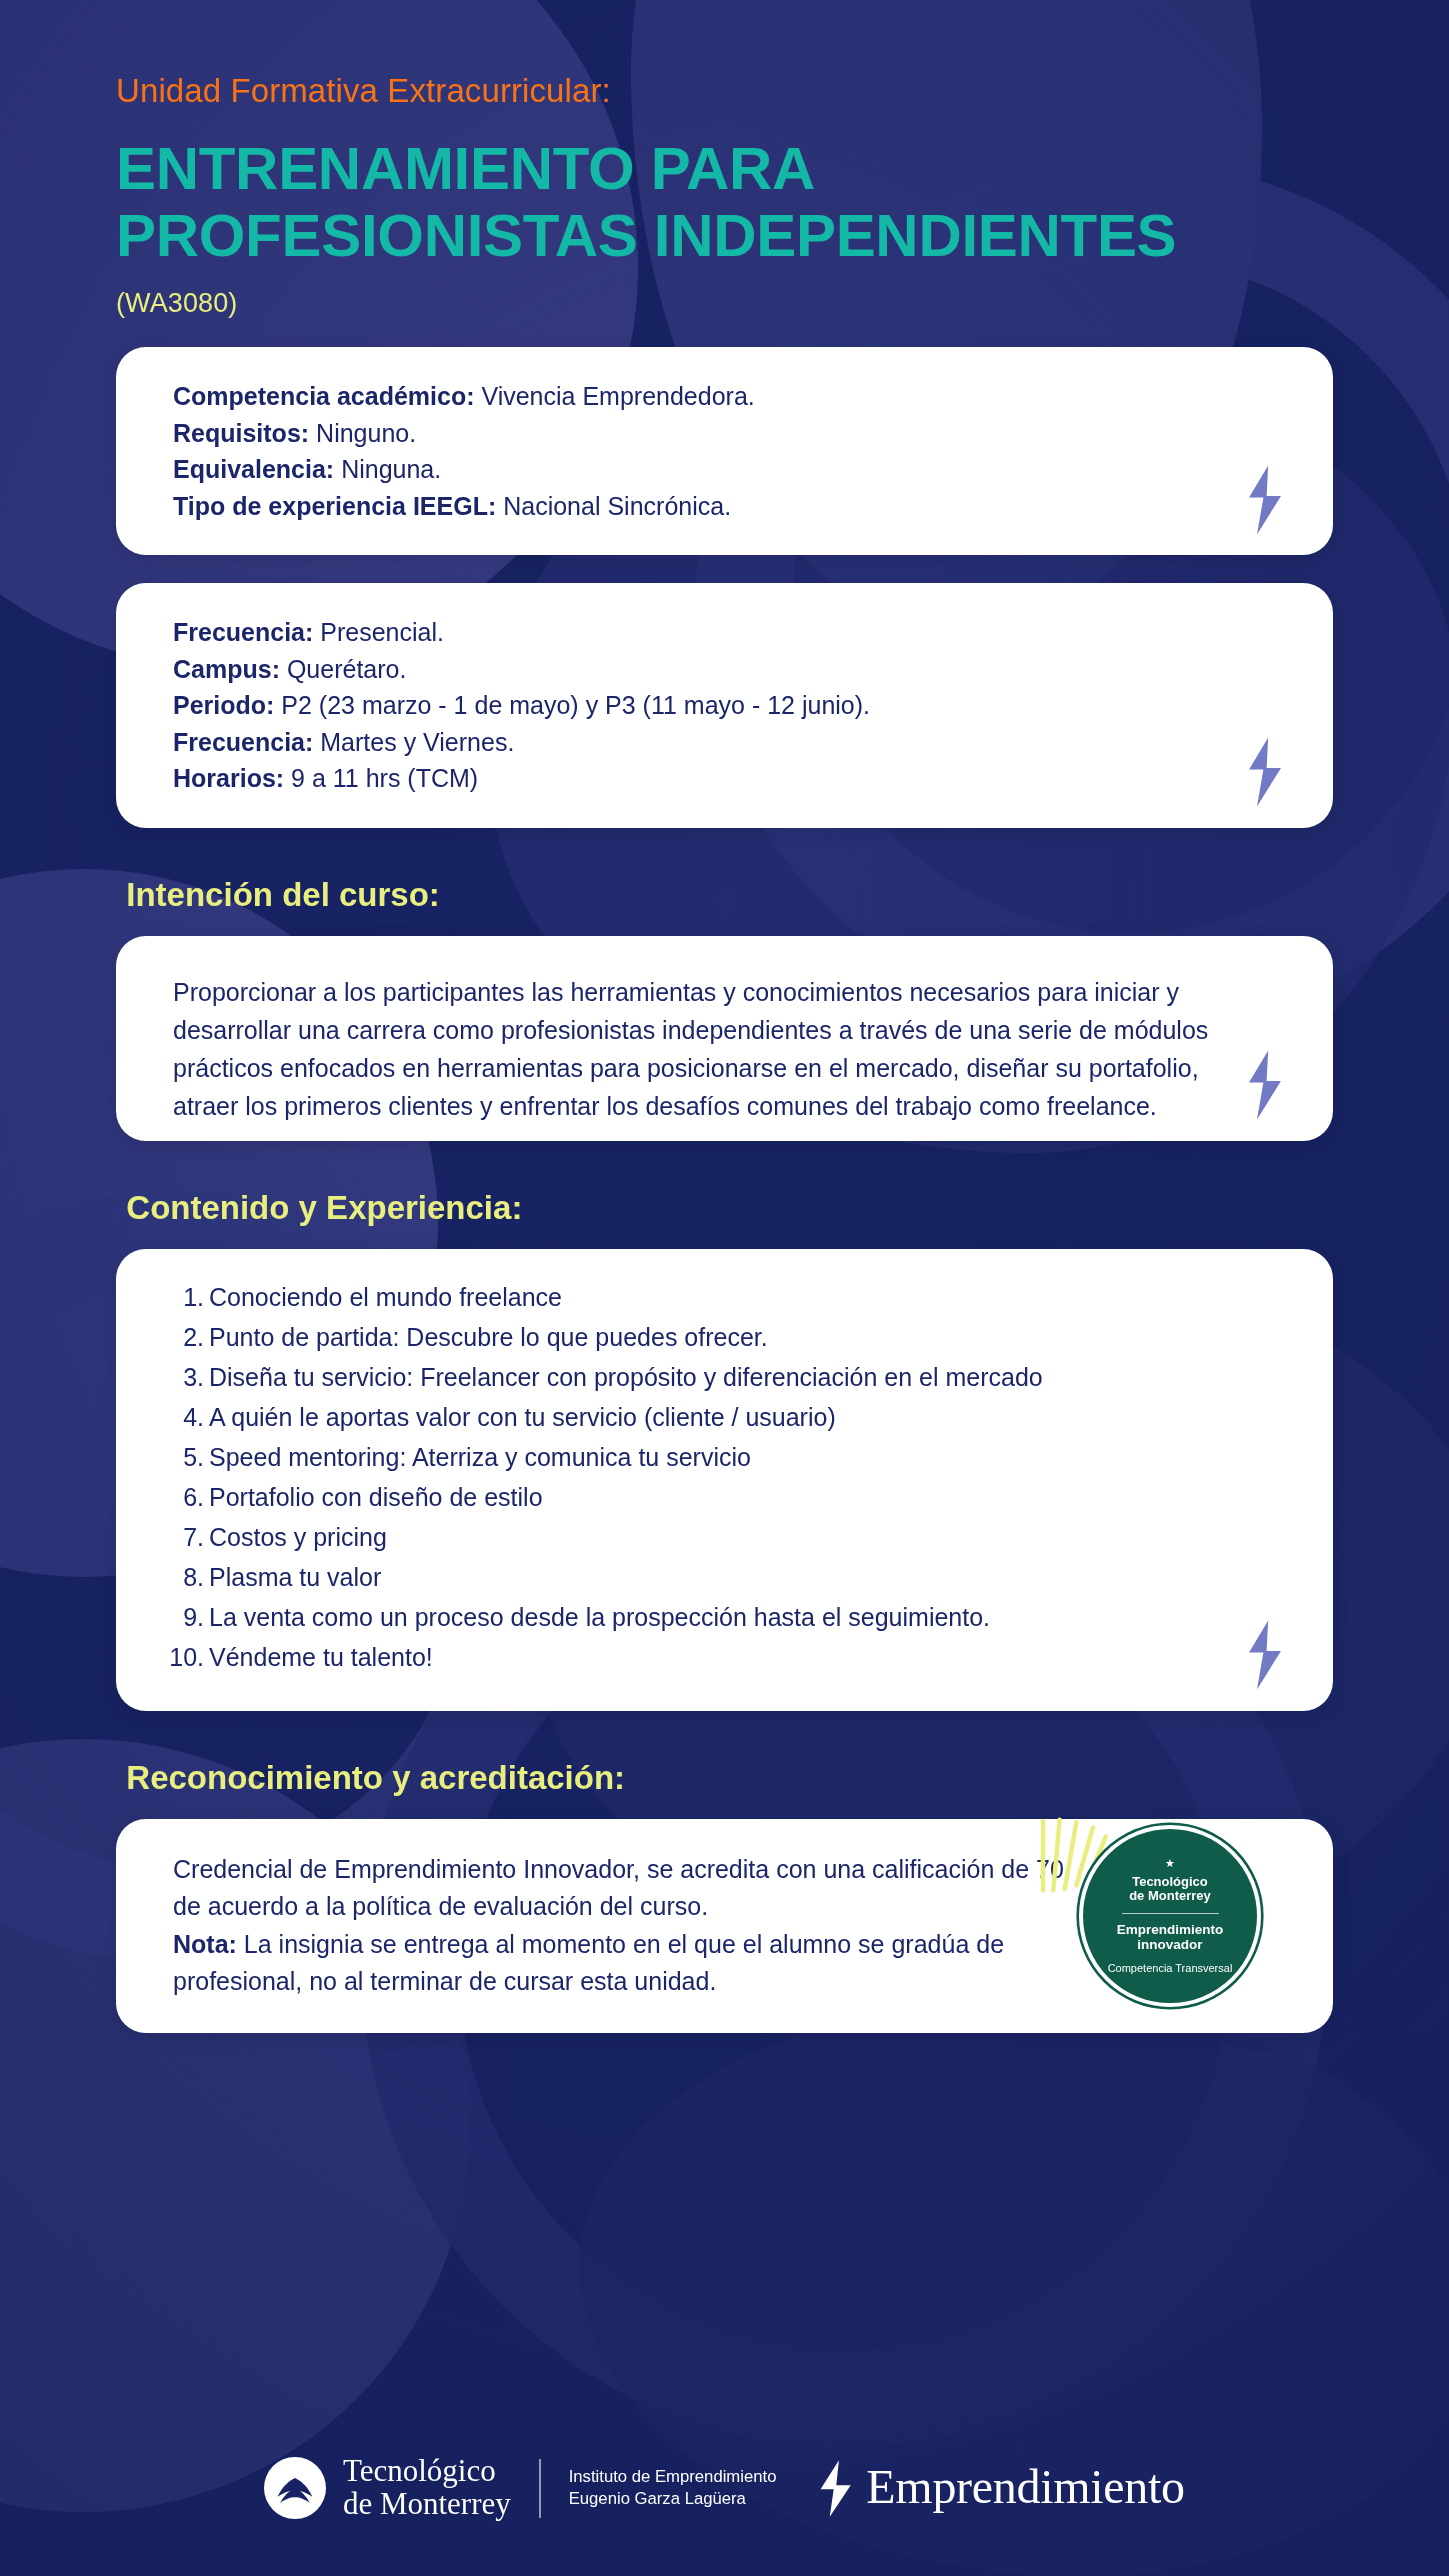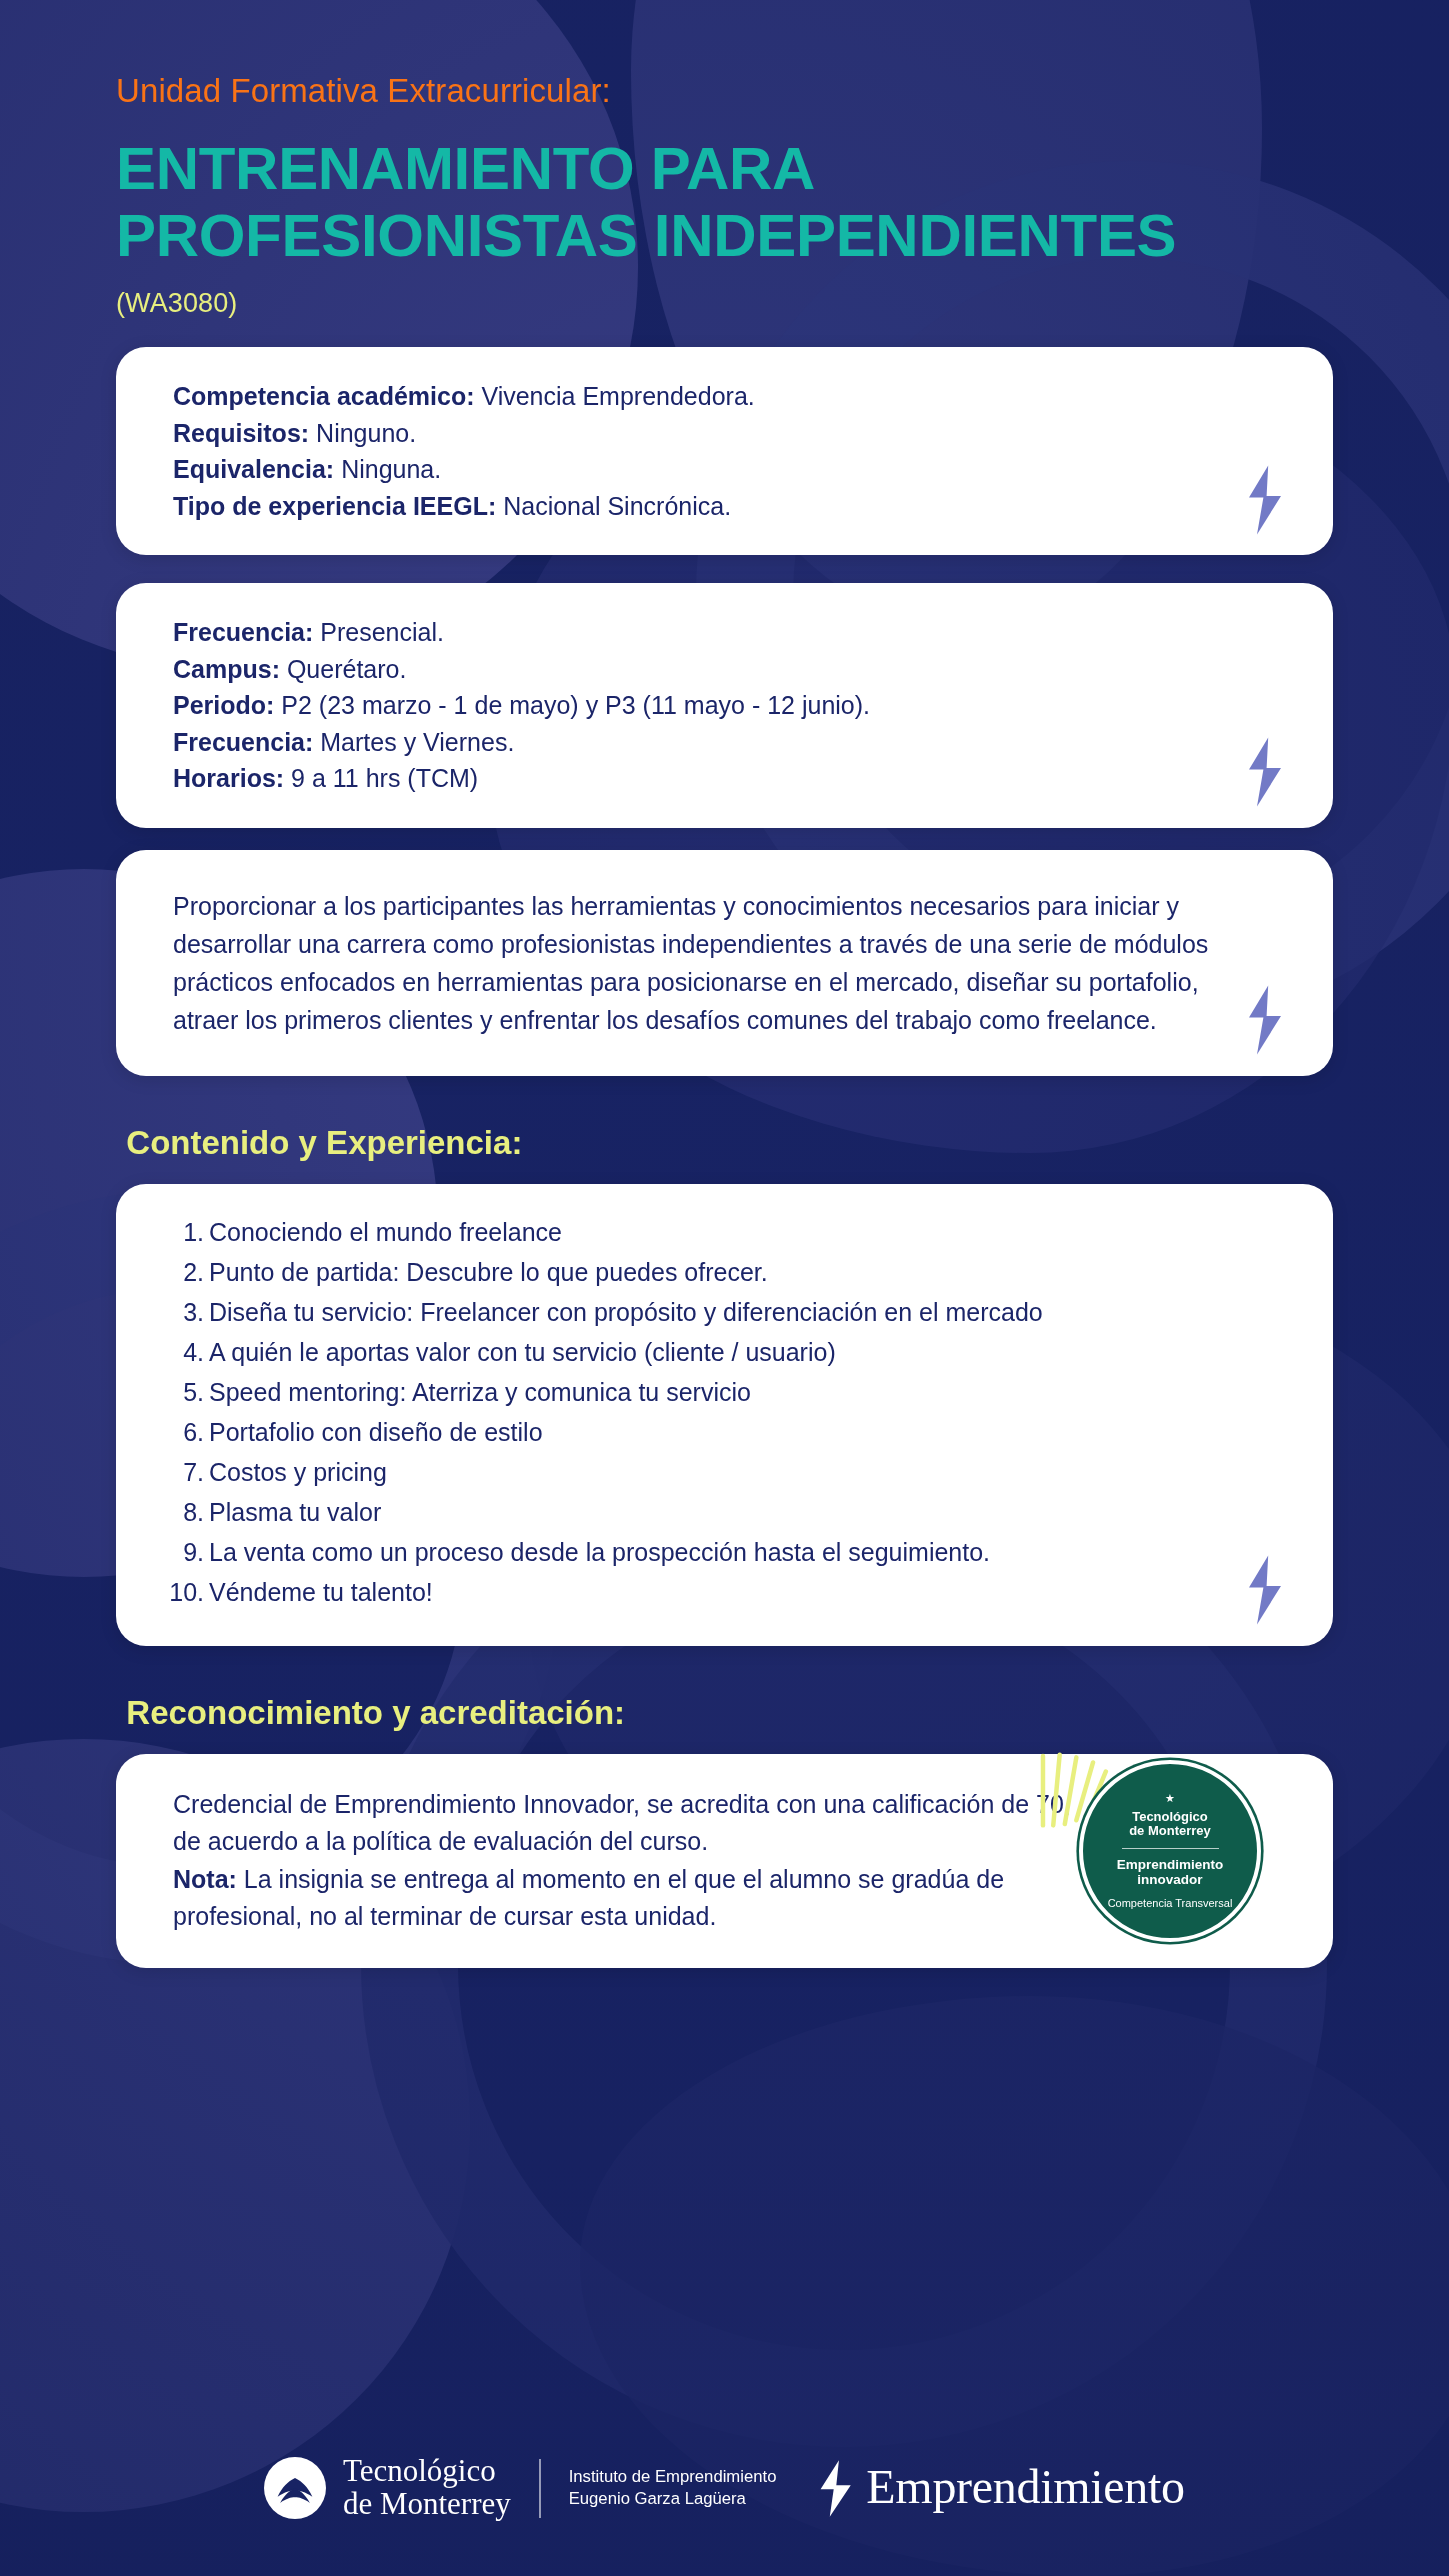--- a/index.html
+++ b/index.html
@@ -101,21 +101,21 @@
   .bolt svg { width: 100%; height: 100%; display:block; }
 
   .section-title {
     color: #e8ef7f;
     font-size: 33px;
     font-weight: bold;
     margin-top: 48px;
     margin-left: 10.3px;
   }
 
-  .intent-card { margin-top: 22px; padding: 37px 97px 37px 57px; }
+  .intent-card { margin-top: 22px; padding: 37px 97px 16px 57px; }
   .intent-card p { font-size: 25px; line-height: 1.52; }
 
   
   .list-card { margin-top: 22px; padding: 31px 77px 31px 45px; }
   ol.content-list {
     list-style: none;
     counter-reset: li;
   }
   ol.content-list li {
     counter-increment: li;
@@ -278,20 +278,21 @@
         <b>Horarios: </b>
         <span>9 a 11 hrs (TCM)</span>
       </p>
       <span class="bolt">
         <svg viewBox="0 0 60 90">
             <path d="M34 2 L10 42 L28 42 L20 88 L50 40 L32 40 Z" fill="currentColor"></path>
           </svg>
       </span>
     </div>
 
+    <div class="section-title">Intención del curso:</div>
     <div class="card intent-card">
       <p>Proporcionar a los participantes las herramientas y conocimientos necesarios para iniciar y desarrollar una carrera como profesionistas independientes a través de una serie de módulos prácticos enfocados en herramientas para posicionarse en el mercado, diseñar su portafolio, atraer los primeros clientes y enfrentar los desafíos comunes del trabajo como freelance.</p>
       <span class="bolt">
         <svg viewBox="0 0 60 90">
             <path d="M34 2 L10 42 L28 42 L20 88 L50 40 L32 40 Z" fill="currentColor"></path>
           </svg>
       </span>
     </div>
 
     <div class="section-title">Contenido y Experiencia:</div>

